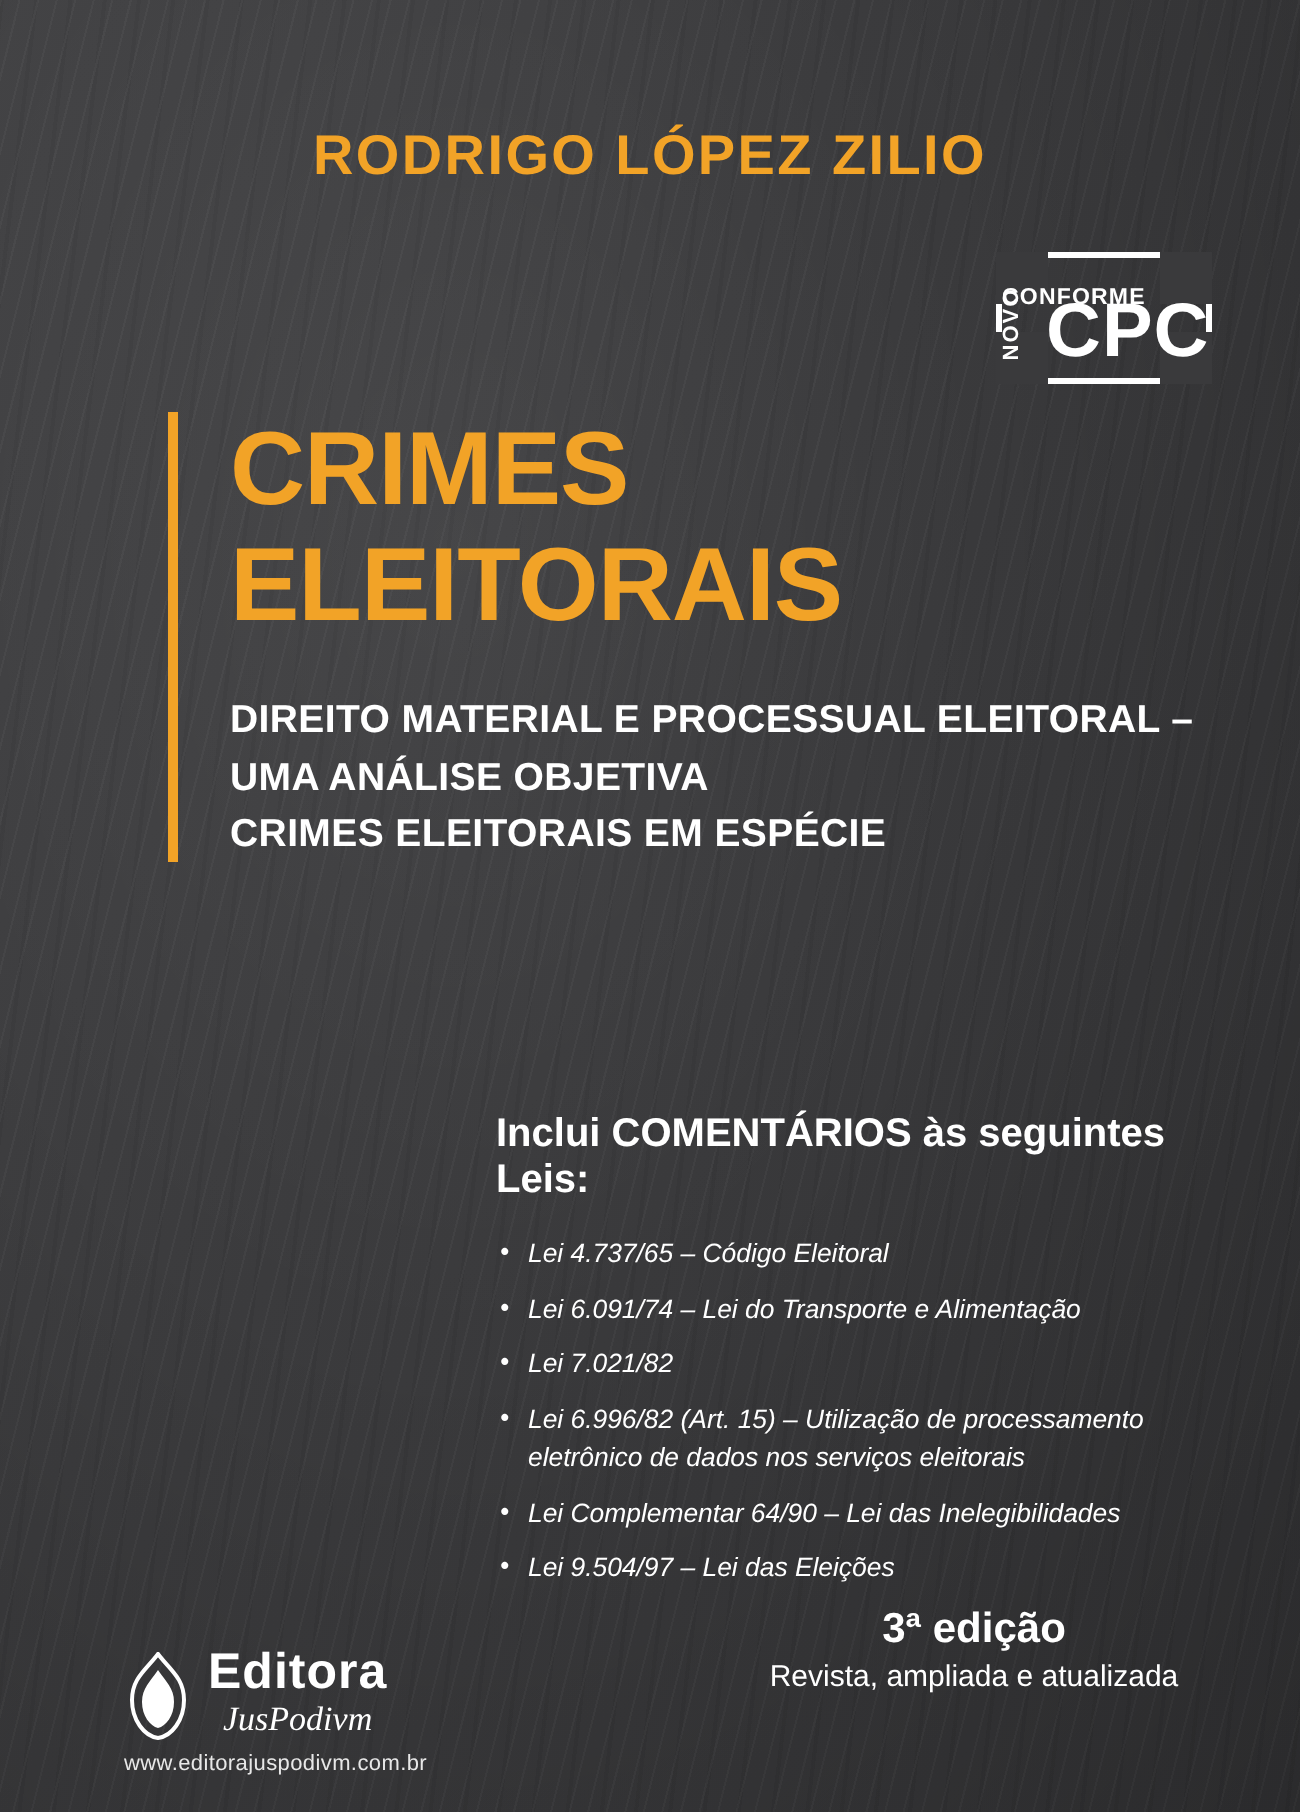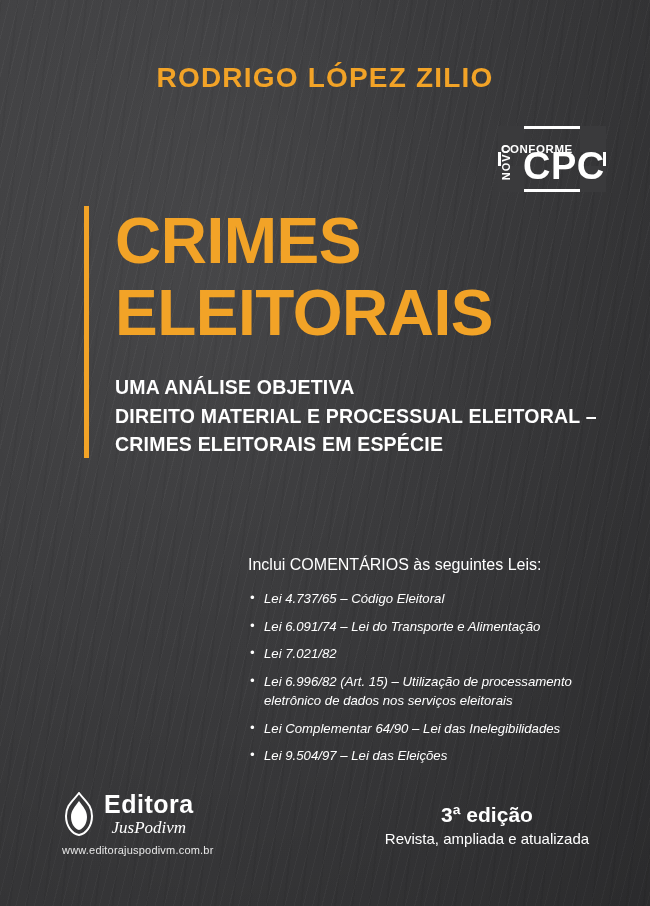--- a/index.html
+++ b/index.html
@@ -112,21 +112,21 @@
   .title-block {
     position: absolute;
     left: 84px;
     top: 206px;
     width: 520px;
     border-left: 5px solid #f2a327;
     padding-left: 26px;
     box-sizing: border-box;
   }
   .title-line {
-    font-size: 64px;
+    font-size: 52px;
     font-weight: bold;
     line-height: 1.12;
     letter-spacing: -0.5px;
     color: #f2a327;
   }
   .subtitle {
     margin-top: 24px;
     font-size: 19.5px;
     font-weight: bold;
     line-height: 1.45;
@@ -136,22 +136,22 @@
   }
 
   
   .laws {
     position: absolute;
     left: 248px;
     top: 556px;
     width: 372px;
   }
   .laws-heading {
-    font-size: 16px;
-    font-weight: normal;
+    font-size: 20px;
+    font-weight: bold;
     color: #ffffff;
     margin-bottom: 16px;
   }
   .laws ul {
     list-style: none;
     margin: 0;
     padding: 0;
     font-style: italic;
   }
   .laws li {
@@ -168,23 +168,23 @@
     left: 2px;
     top: -1px;
     color: #ffffff;
     font-size: 13px;
   }
 
   
   .publisher {
     position: absolute;
     left: 62px;
-    bottom: 68px;
+    bottom: 36px;
     display: flex;
-    align-items: flex-start;
+    align-items: flex-end;
   }
   .pub-flame {
     width: 34px;
     height: 44px;
     margin-right: 8px;
     flex: 0 0 auto;
   }
   .pub-text .pub-name {
     font-size: 25px;
     font-weight: bold;
@@ -247,22 +247,22 @@
     <span class="corner c-br"></span>
     <div class="cpc-conforme">CONFORME</div>
     <div class="cpc-novo">NOVO</div>
     <div class="cpc-main">CPC</div>
   </div>
 
   <div class="title-block">
     <div class="title-line">CRIMES</div>
     <div class="title-line">ELEITORAIS</div>
     <div class="subtitle">
+      <div>DIREITO MATERIAL E PROCESSUAL ELEITORAL –</div>
       <div>UMA ANÁLISE OBJETIVA</div>
-      <div>DIREITO MATERIAL E PROCESSUAL ELEITORAL –</div>
       <div>CRIMES ELEITORAIS EM ESPÉCIE</div>
     </div>
   </div>
 
   <div class="laws">
     <div class="laws-heading">Inclui COMENTÁRIOS às seguintes Leis:</div>
     <ul>
       <li>Lei 4.737/65 – Código Eleitoral</li>
       <li>Lei 6.091/74 – Lei do Transporte e Alimentação</li>
       <li>Lei 7.021/82</li>

